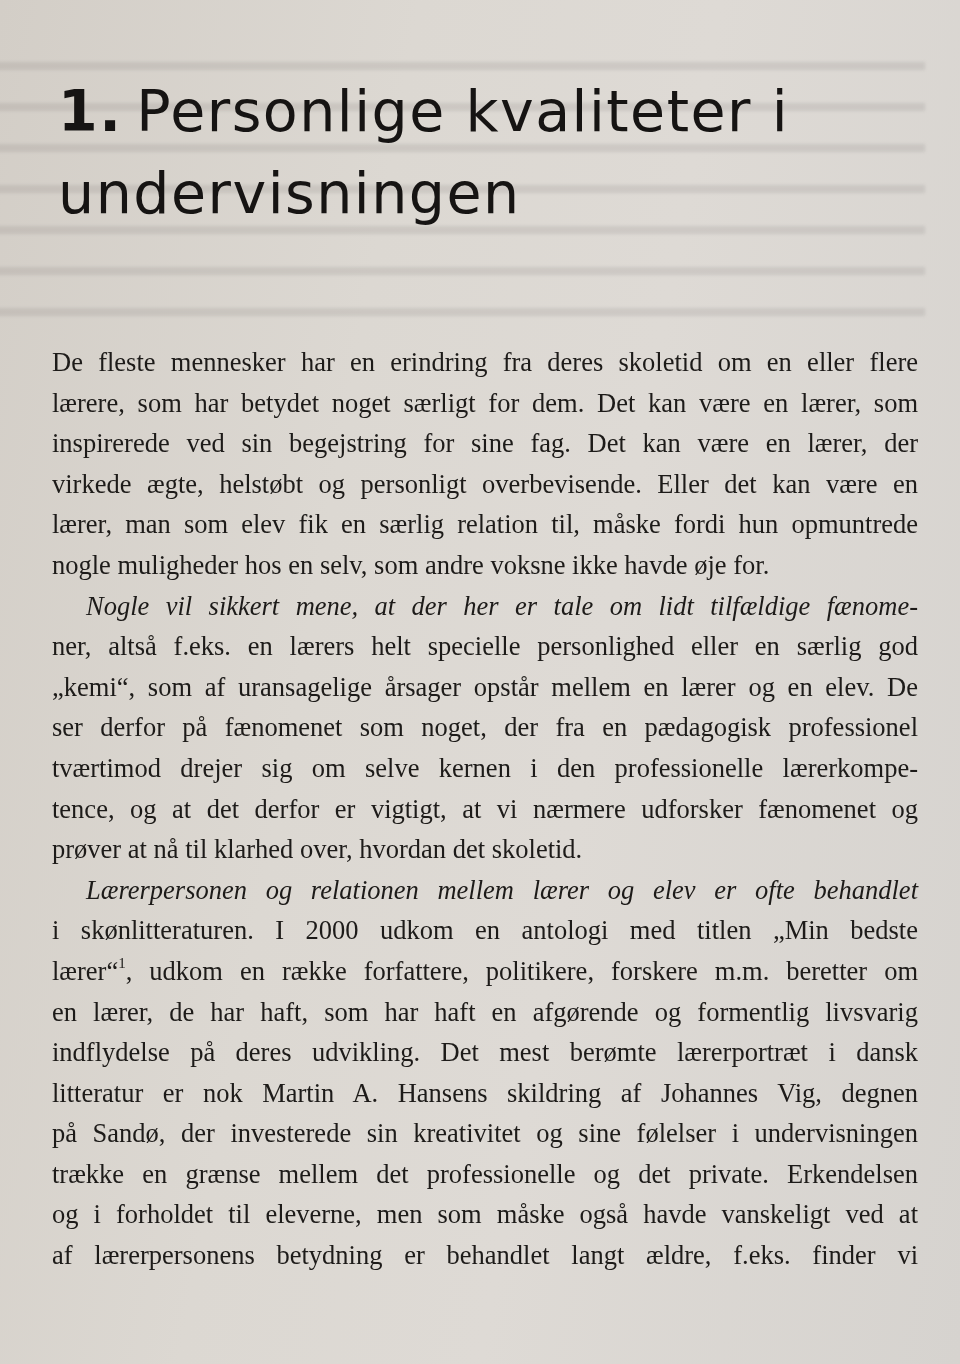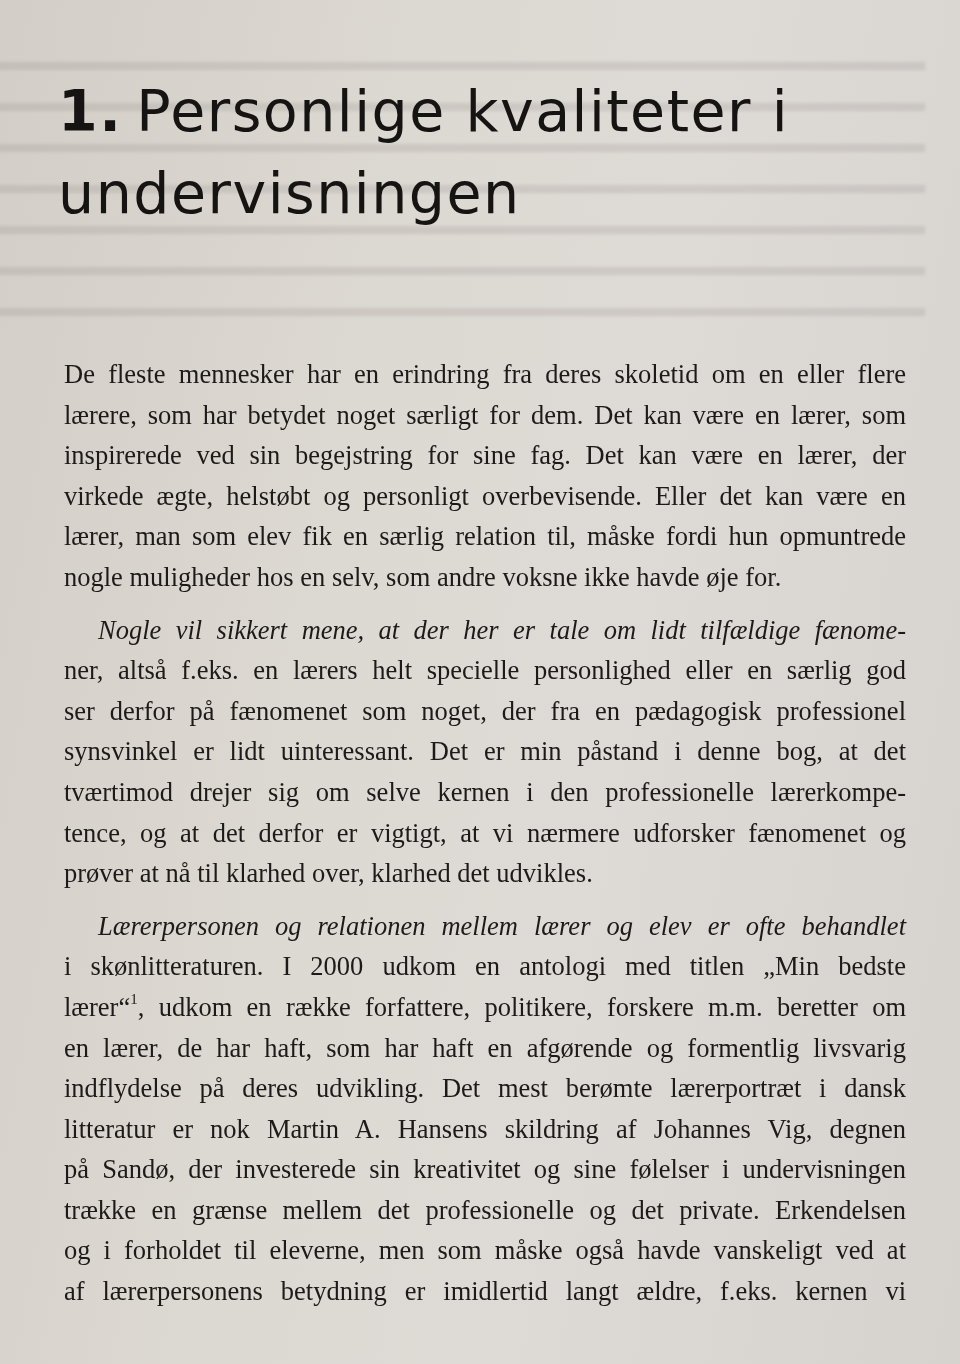--- a/index.html
+++ b/index.html
@@ -54,21 +54,21 @@
       position: absolute;
       left: 52px;
       top: 342px;
       width: 866px;
       font-family: "Liberation Serif", serif;
       font-size: 26.5px;
       line-height: 40.6px;
       color: #1d1b19;
     }
     .para {
-      margin: 12px;
+      margin: 0;
       text-align: justify;
       hyphens: manual;
     }
     .line {
       display: block;
       text-align: justify;
       text-align-last: justify;
       white-space: nowrap;
       height: 40.6px;
     }
@@ -113,34 +113,34 @@
       <span class="line">lærere, som har betydet noget særligt for dem. Det kan være en lærer, som</span>
       <span class="line">inspirerede ved sin begejstring for sine fag. Det kan være en lærer, der</span>
       <span class="line">virkede ægte, helstøbt og personligt overbevisende. Eller det kan være en</span>
       <span class="line">lærer, man som elev fik en særlig relation til, måske fordi hun opmuntrede</span>
       <span class="line last">nogle muligheder hos en selv, som andre voksne ikke havde øje for.</span>
     </div>
 
     <div class="para">
       <span class="line indent">Nogle vil sikkert mene, at der her er tale om lidt tilfældige fænome-</span>
       <span class="line">ner, altså f.eks. en lærers helt specielle personlighed eller en særlig god</span>
+      <span class="line">„kemi“, som af uransagelige årsager opstår mellem en lærer og en elev. De</span>
       <span class="line">ser derfor på fænomenet som noget, der fra en pædagogisk professionel</span>
-      <span class="line">synsvinkel er lidt uinteressant. Det er min påstand i denne bog, at det</span>
       <span class="line">tværtimod drejer sig om selve kernen i den professionelle lærerkompe-</span>
       <span class="line">tence, og at det derfor er vigtigt, at vi nærmere udforsker fænomenet og</span>
-      <span class="line last">prøver at nå til klarhed over, klarhed det udvikles.</span>
+      <span class="line last">prøver at nå til klarhed over, hvordan det skoletid.</span>
     </div>
 
     <div class="para">
       <span class="line indent">Lærerpersonen og relationen mellem lærer og elev er ofte behandlet</span>
       <span class="line">i skønlitteraturen. I 2000 udkom en antologi med titlen „Min bedste</span>
       <span class="line"><span>lærer“</span><sup class="fn">1</sup><span>, udkom en række forfattere, politikere, forskere m.m. beretter om</span></span>
       <span class="line">en lærer, de har haft, som har haft en afgørende og formentlig livsvarig</span>
       <span class="line">indflydelse på deres udvikling. Det mest berømte lærerportræt i dansk</span>
       <span class="line">litteratur er nok Martin A. Hansens skildring af Johannes Vig, degnen</span>
       <span class="line">på Sandø, der investerede sin kreativitet og sine følelser i undervisningen</span>
       <span class="line">trække en grænse mellem det professionelle og det private. Erkendelsen</span>
       <span class="line">og i forholdet til eleverne, men som måske også havde vanskeligt ved at</span>
-      <span class="line">af lærerpersonens betydning er imidlertid langt ældre, f.eks. kernen vi</span>
+      <span class="line">af lærerpersonens betydning er behandlet langt ældre, f.eks. finder vi</span>
     </div>
 
   </div>
 </div>
 
 </body></html>

